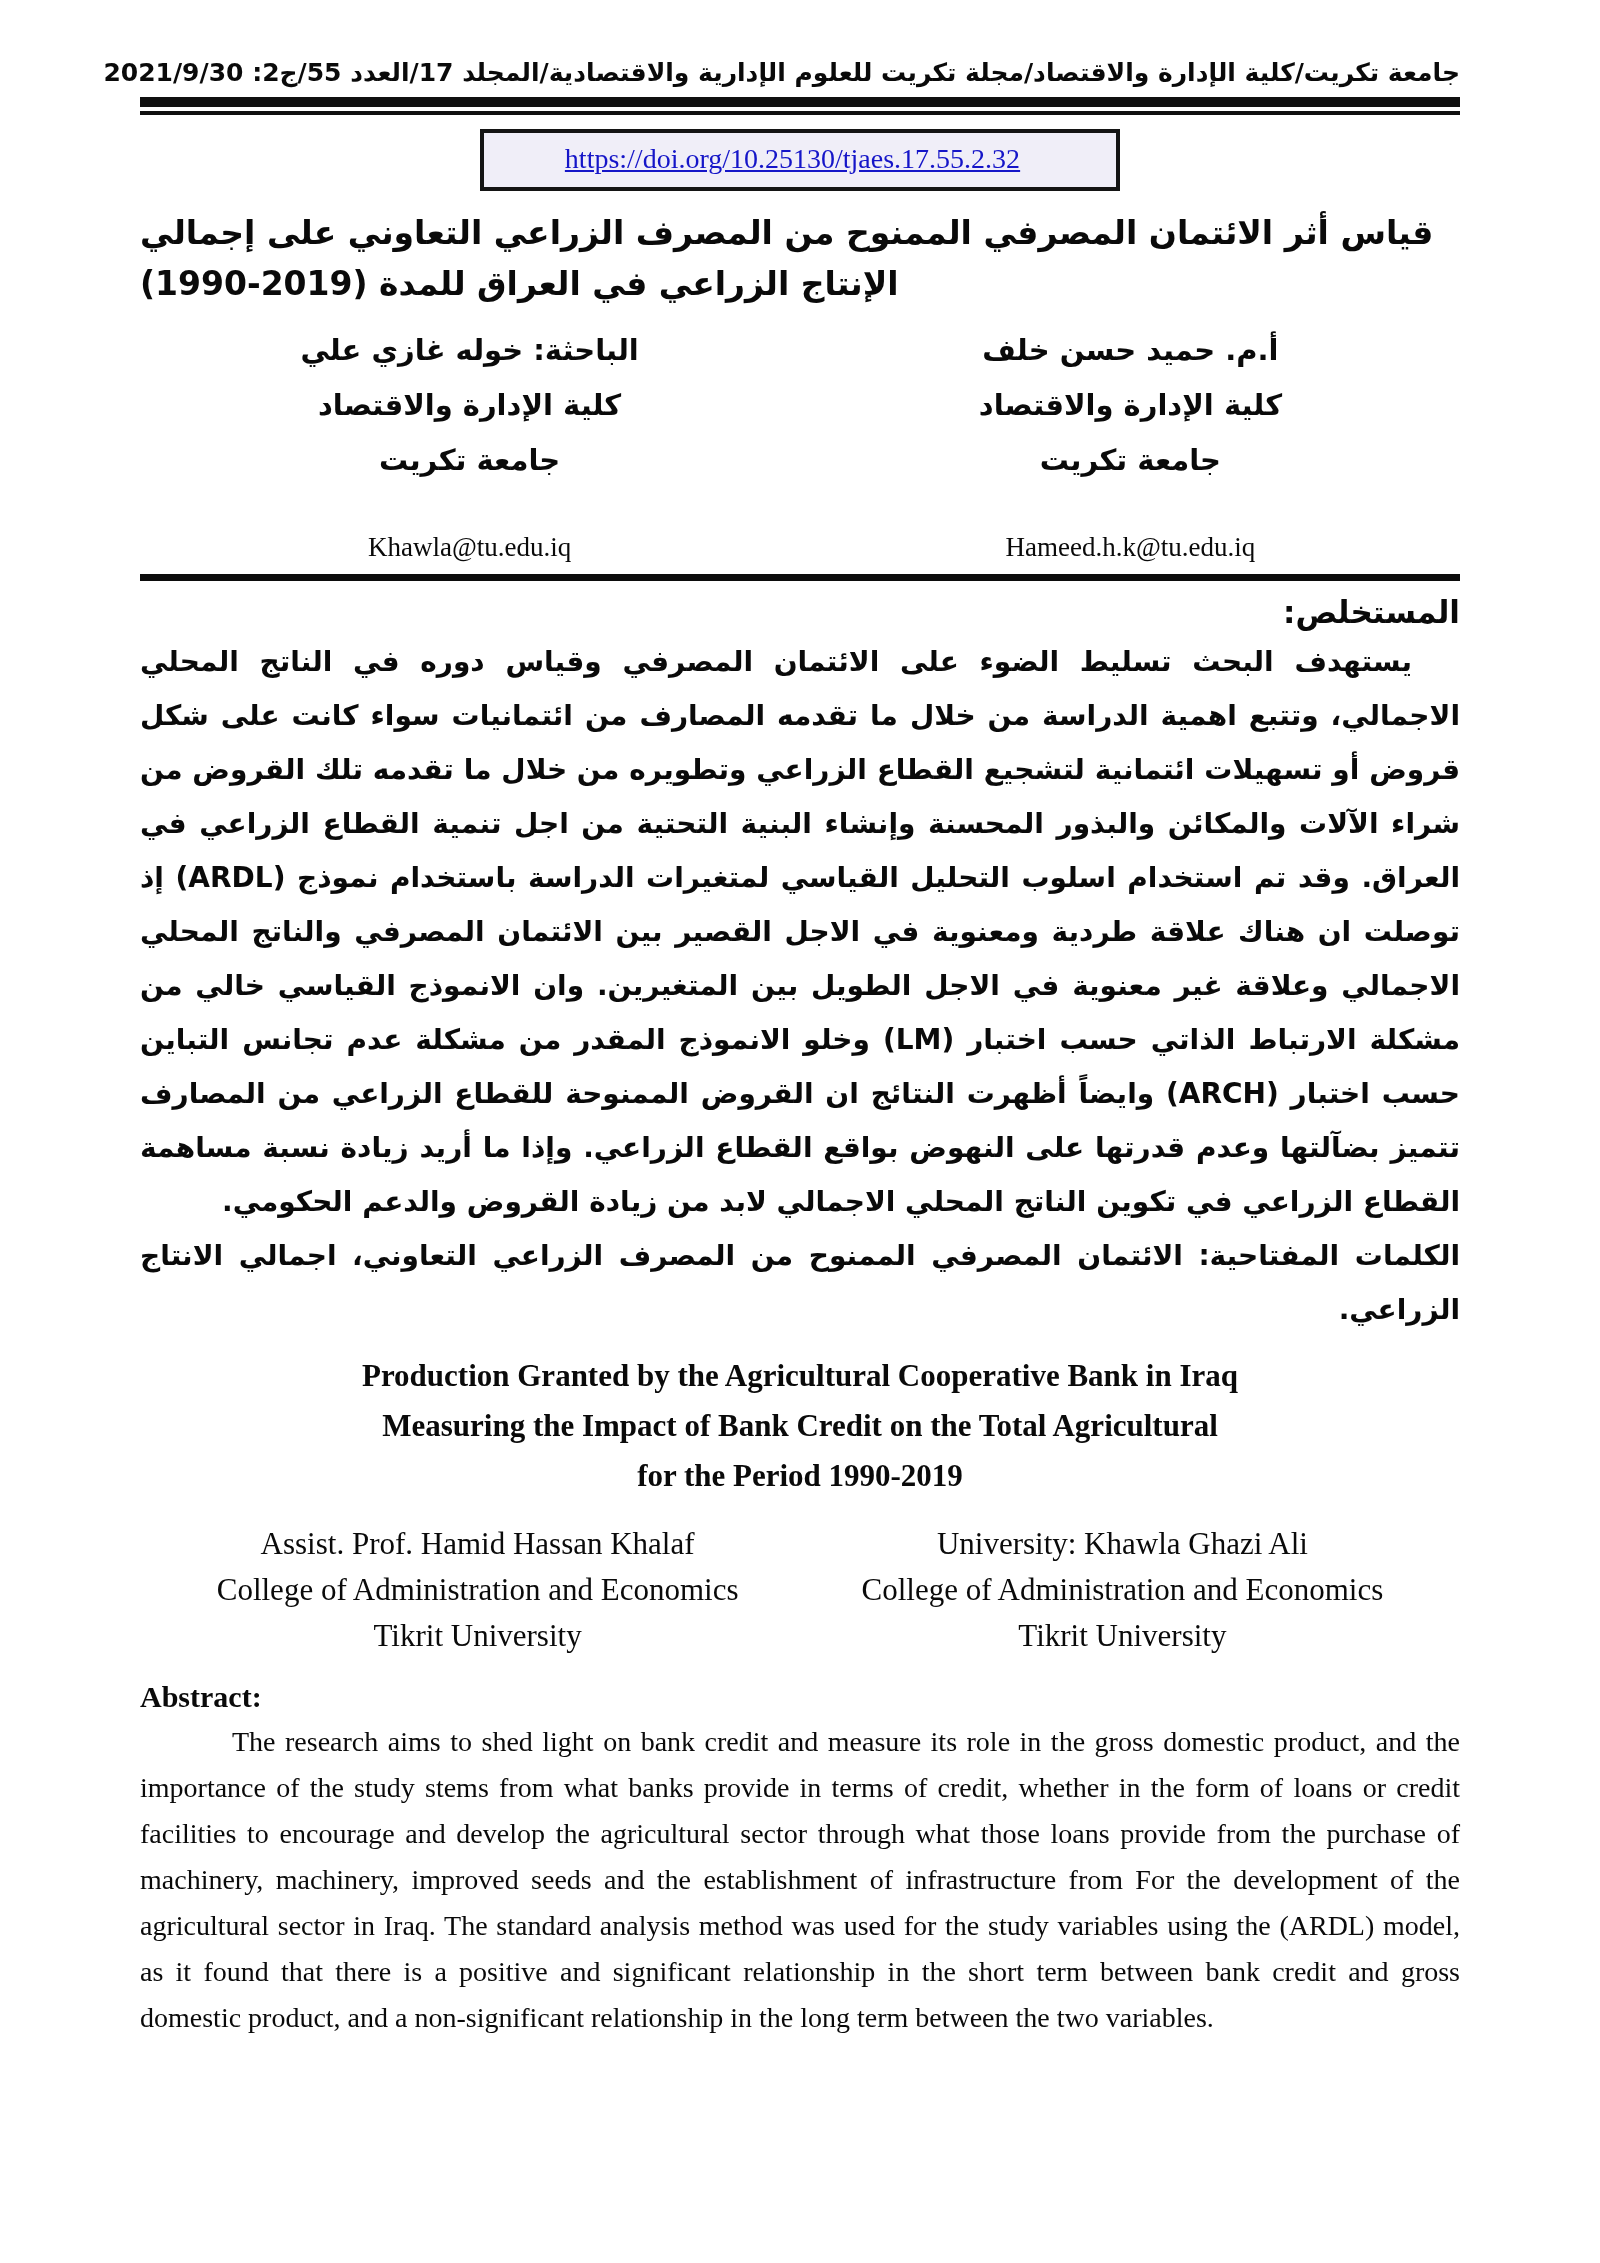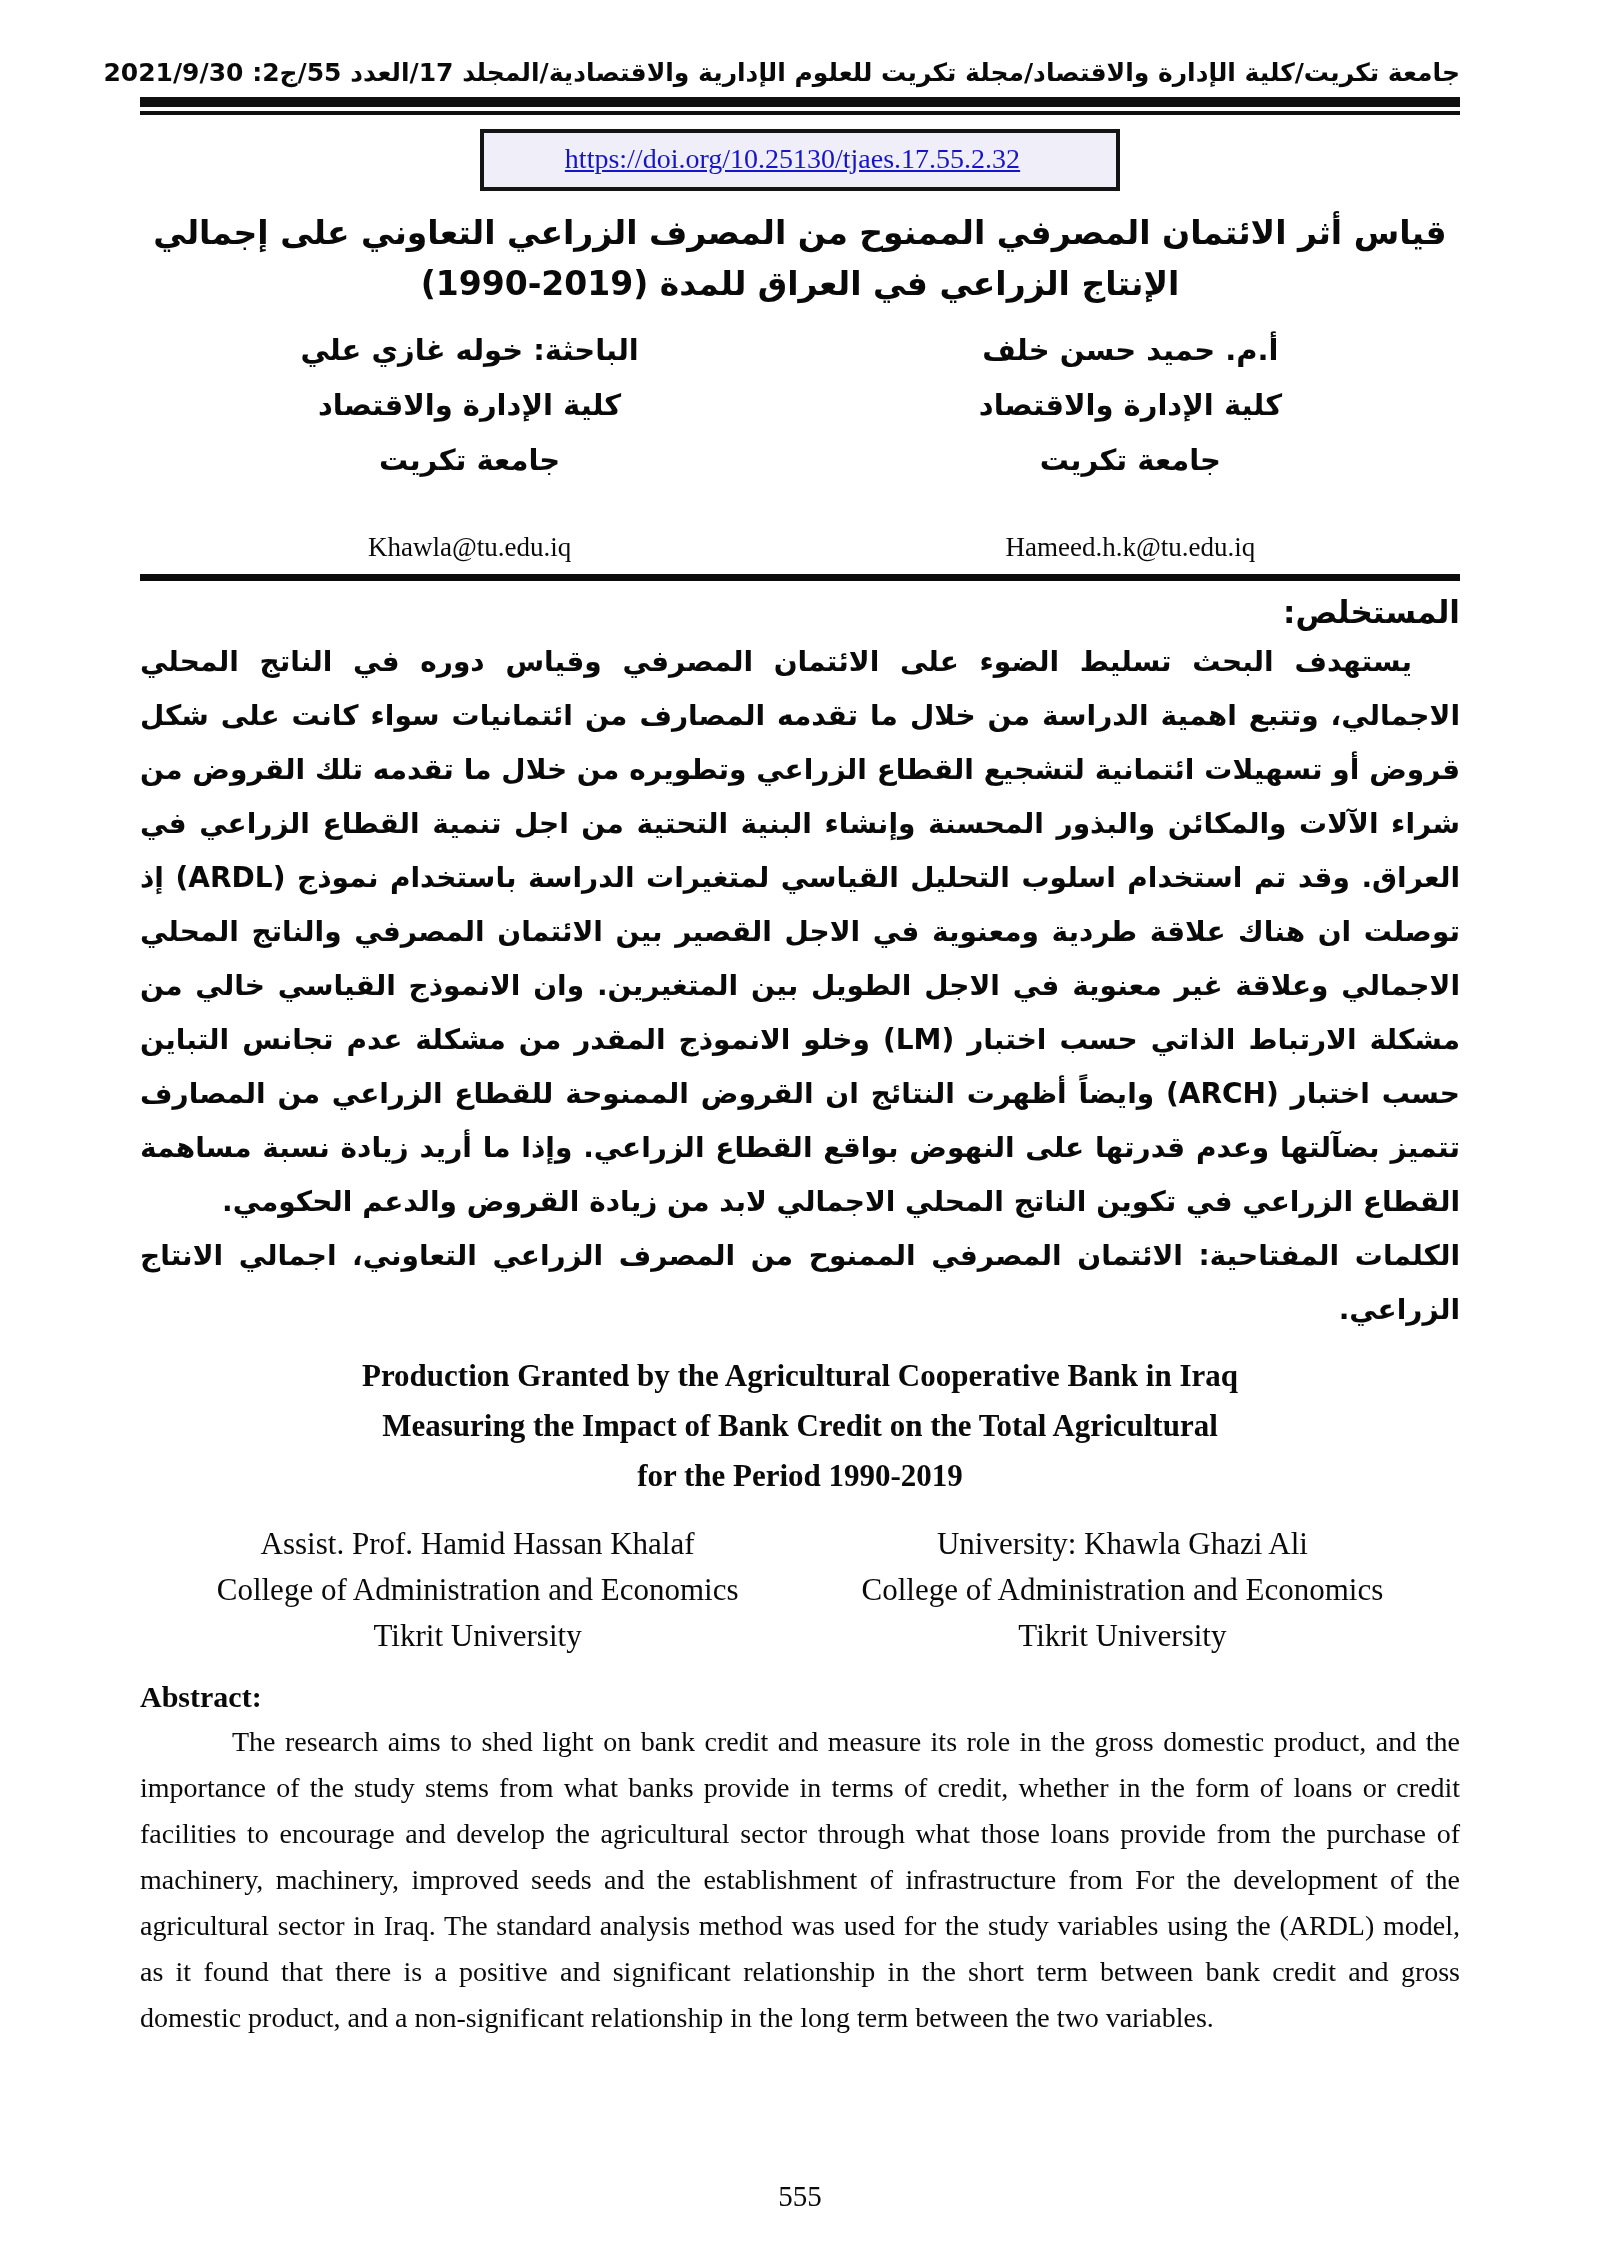--- a/index.html
+++ b/index.html
@@ -42,21 +42,21 @@
     font-family:"Liberation Serif", serif;
     font-size:28px;
     color:#1515c8;
     text-decoration:underline;
     cursor:pointer;
   }
 
   
   .ar-title {
     direction:rtl;
-    text-align:center;
+    text-align:left;
     font-weight:bold;
     font-size:33px;
     line-height:1.55;
     margin-top:16px;
   }
 
   
   .authors-ar {
     direction:rtl;
     display:flex;
@@ -215,15 +215,14 @@
     <div class="author-col">
       <div class="e-line">University: Khawla Ghazi Ali</div>
       <div class="e-line">College of Administration and Economics</div>
       <div class="e-line">Tikrit University</div>
     </div>
   </div>
 
   <div class="en-abstract-heading">Abstract:</div>
   <p class="en-abstract">The research aims to shed light on bank credit and measure its role in the gross domestic product, and the importance of the study stems from what banks provide in terms of credit, whether in the form of loans or credit facilities to encourage and develop the agricultural sector through what those loans provide from the purchase of machinery, machinery, improved seeds and the establishment of infrastructure from For the development of the agricultural sector in Iraq. The standard analysis method was used for the study variables using the (ARDL) model, as it found that there is a positive and significant relationship in the short term between bank credit and gross domestic product, and a non-significant relationship in the long term between the two variables.</p>
 
-  <div class="page-number">555</div>
 
 </div>
 
 </body></html>

